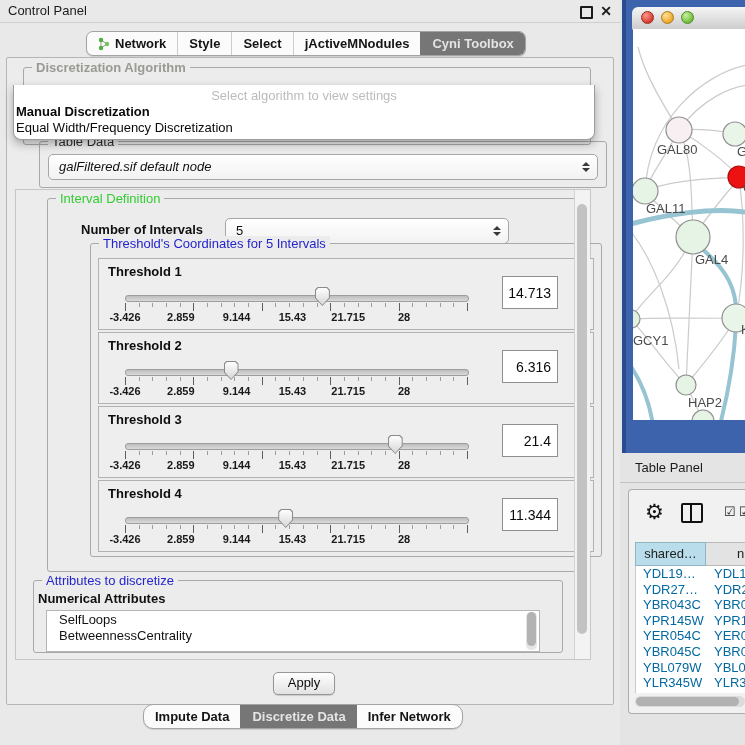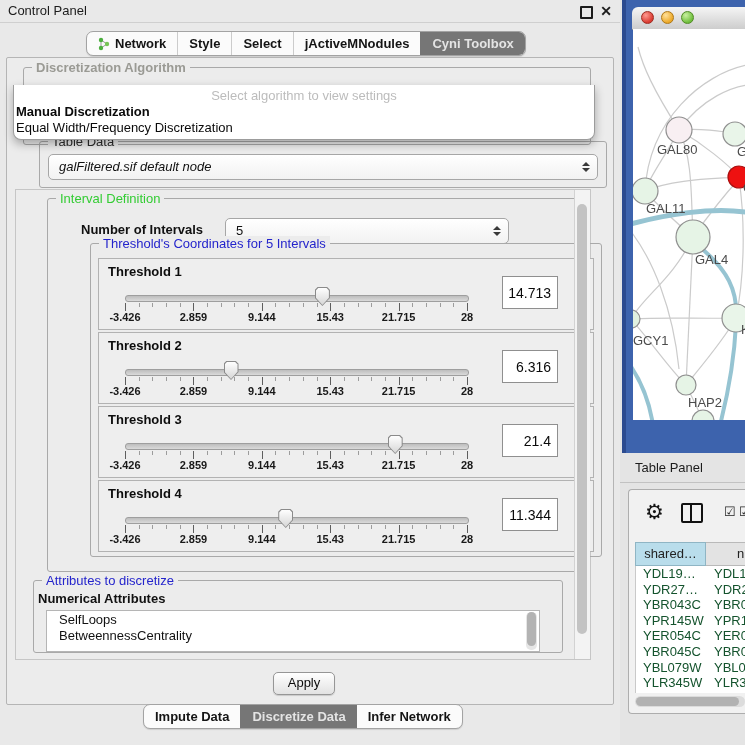--- a/index.html
+++ b/index.html
@@ -8,21 +8,21 @@
   
   #left-window{position:absolute;left:0;top:0;width:620px;height:745px;background:#e9e9e9;border-right:1px solid #c4c4c4;}
   #lw-titlebar{position:absolute;left:0;top:0;width:100%;height:22px;background:#e9e9e9;border-bottom:1px solid #cfcfcf;}
   #lw-title{position:absolute;left:8px;top:0;line-height:22px;font-size:13px;color:#1c1c1c;}
   .tb-icon{position:absolute;top:4px;cursor:default;}
   #float-ic{right:27px;width:9px;height:9px;border:2px solid #1c1c1c;border-radius:1px;top:6px;}
   #close-ic{right:8px;font-size:14px;font-weight:bold;color:#1c1c1c;line-height:14px;}
   
   .tabgroup{position:absolute;display:flex;background:#fbfbfb;border:1px solid #a3a3a3;border-radius:7px;overflow:hidden;box-shadow:0 1px 1px rgba(0,0,0,.12);}
   #top-tabs{left:86px;top:31px;height:23px;}
-  #bottom-tabs{left:143px;top:704px;height:23px;}
+  #bottom-tabs{left:143px;top:704px;height:23px;border-radius:10px;}
   .tab{display:flex;align-items:center;gap:5px;padding:0 11px;font-size:13px;font-weight:bold;color:#141414;line-height:23px;border-left:1px solid #cccccc;}
   .tab:first-child{border-left:none;text-align:right;}
   .tab.sel{background:#767676;color:#e4e4e4;border-left-color:#767676;}
   .tab.sel + .tab{border-left:none;}
   
   #main-panel{position:absolute;left:6px;top:57px;width:606px;height:646px;background:#ececec;border:1px solid #b5b5b5;border-radius:2px;}
   .group{position:absolute;border:1px solid #a9a9a9;border-radius:3px;}
   .legend{position:absolute;top:-8px;left:8px;background:#ececec;padding:0 4px;font-size:13px;white-space:nowrap;}
   .lg-gray{color:#9a9a94;font-weight:bold;}
   .lg-green{color:#33cc33;}
@@ -53,21 +53,21 @@
   #thr-group{left:10px;top:44px;width:510px;height:312px;margin-left:32px;}
   .threshold{position:absolute;left:7px;width:494px;height:70px;border:1px solid #b2b2b2;background:#eeeeee;}
   .t-label{position:absolute;left:9px;top:5px;font-size:13px;font-weight:bold;color:#0d0d0d;}
   .track{position:absolute;left:26px;top:36px;width:342px;height:5px;background:linear-gradient(#bdbdbd,#dadada);border:1px solid #9e9e9e;border-radius:3px;}
   .handle{position:absolute;top:28px;width:15px;height:19px;background:#8a8a8a;clip-path:polygon(18% 0%,82% 0%,100% 15%,100% 58%,50% 100%,0% 58%,0% 15%);}
   .handle::after{content:"";position:absolute;left:1px;top:1px;right:1px;bottom:1px;background:linear-gradient(#fefefe,#d6d6d6);clip-path:polygon(18% 0%,82% 0%,100% 15%,100% 58%,50% 100%,0% 58%,0% 15%);}
   .ticks{position:absolute;left:26px;top:44px;width:342px;height:9px;}
   .tick{position:absolute;top:0;width:1px;background:#9c9c9c;}
   .tick.minor{height:4px;}
   .tick.major{height:8px;background:#5e5e5e;}
-  .tick-labels{position:absolute;left:26px;top:52px;width:342px;height:13px;}
+  .tick-labels{position:absolute;left:26px;top:52px;width:279px;height:13px;}
   .tick-labels span{position:absolute;transform:translateX(-50%);font-size:11px;font-weight:bold;color:#191919;white-space:nowrap;}
   .t-value{position:absolute;left:403px;top:17px;width:56px;height:33px;background:#ffffff;border:1px solid #8f8f8f;font-size:14px;color:#0a0a0a;text-align:right;line-height:33px;padding-right:6px;box-sizing:border-box;}
   #attr-group{left:17px;top:390px;width:528px;height:71px;}
   #attr-title{position:absolute;left:4px;top:10px;font-size:13px;font-weight:bold;color:#111;}
   #attr-list{position:absolute;left:12px;top:29px;width:492px;height:40px;background:#ffffff;border:1px solid #b5b5b5;overflow:hidden;}
   #attr-list ul{margin:0;padding:1px 0 0 12px;list-style:none;font-size:13px;color:#111;line-height:16px;}
   #attr-scroll{position:absolute;right:2px;top:1px;width:11px;height:38px;background:#e6e6e6;border-radius:5px;}
   #attr-thumb{position:absolute;left:1px;top:0;width:9px;height:34px;background:#b3b3b3;border-radius:5px;}
   #apply-btn{position:absolute;left:266px;top:614px;width:60px;height:21px;background:linear-gradient(#ffffff,#e2e2e2);border:1px solid #969696;border-radius:5px;font-size:13px;color:#0a0a0a;text-align:center;line-height:20px;box-shadow:0 1px 1px rgba(0,0,0,.15);}
   
@@ -92,21 +92,21 @@
   #gear-ic{position:absolute;left:16px;top:11px;font-size:21px;color:#141414;line-height:21px;}
   #split-ic{position:absolute;left:52px;top:13px;width:18px;height:16px;border:2px solid #111;border-radius:2px;}
   #split-ic::after{content:"";position:absolute;left:7px;top:0;width:2px;height:100%;background:#111;}
   .cb-ic{position:absolute;top:15px;font-size:13px;color:#222;line-height:13px;}
   #cb1{left:95px;} #cb2{left:110px;}
   #tp-table{position:absolute;left:6px;top:52px;width:111px;}
   #tp-head{display:flex;height:24px;}
   #th1{width:71px;background:#b9ddeb;border:1px solid #8fb5c4;box-sizing:border-box;font-size:13px;color:#222;text-align:center;line-height:22px;}
   #th2{flex:1;background:#e3e3e3;border:1px solid #b9b9b9;border-left:none;box-sizing:border-box;font-size:13px;color:#222;line-height:22px;padding-left:31px;overflow:hidden;white-space:nowrap;}
   #table-rows{background:#ffffff;border-left:1px solid #c9c9c9;height:127px;overflow:hidden;}
-  .trow{display:flex;height:15.6px;font-size:13px;color:#14532d;white-space:nowrap;}
+  .trow{display:flex;height:15.6px;font-size:13px;color:#0369a1;white-space:nowrap;}
   .trow .c1{width:71px;padding-left:7px;box-sizing:border-box;overflow:hidden;}
   .trow .c2{flex:1;padding-left:7px;overflow:hidden;}
   #h-scroll{position:absolute;left:6px;top:206px;width:110px;height:11px;background:#dcdcdc;border-radius:6px;}
   #h-thumb{position:absolute;left:1px;top:1px;width:103px;height:9px;background:#b2b2b2;border-radius:5px;}
 </style>
 </head>
 <body>
 
 <div id="stage">
 

